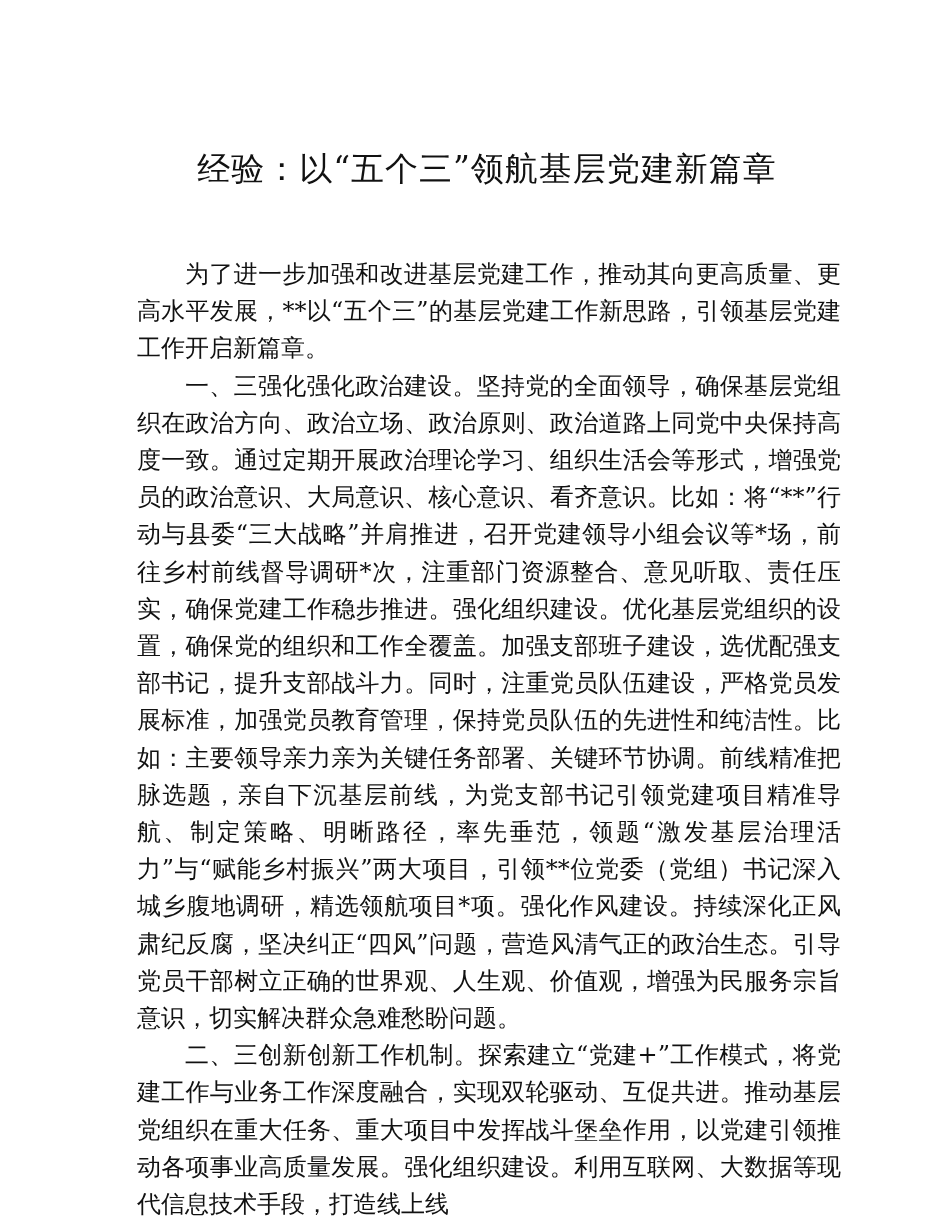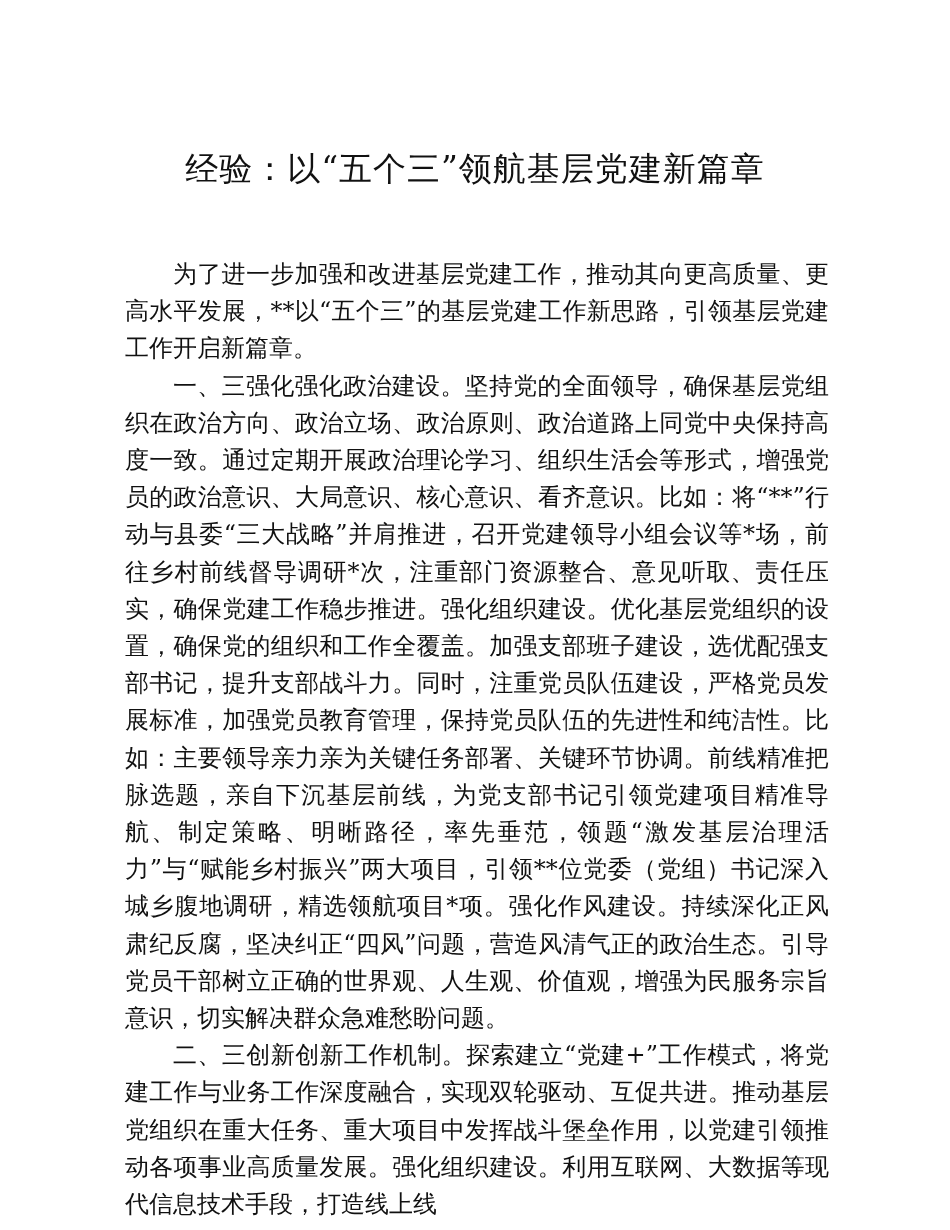--- a/index.html
+++ b/index.html
@@ -10,21 +10,21 @@
     body {
       width: 950px;
       height: 1230px;
       overflow: hidden;
       position: relative;
       font-family: "DejaVu Serif", "Liberation Serif", serif;
       color: #111111;
     }
     .page {
       position: absolute;
-      left: 0;
+      left: 12px;
       top: 0;
       width: 878px;
       height: 1230px;
       background: #ffffff;
     }
     .title {
       position: absolute;
       left: 0;
       top: 146px;
       width: 950px;

